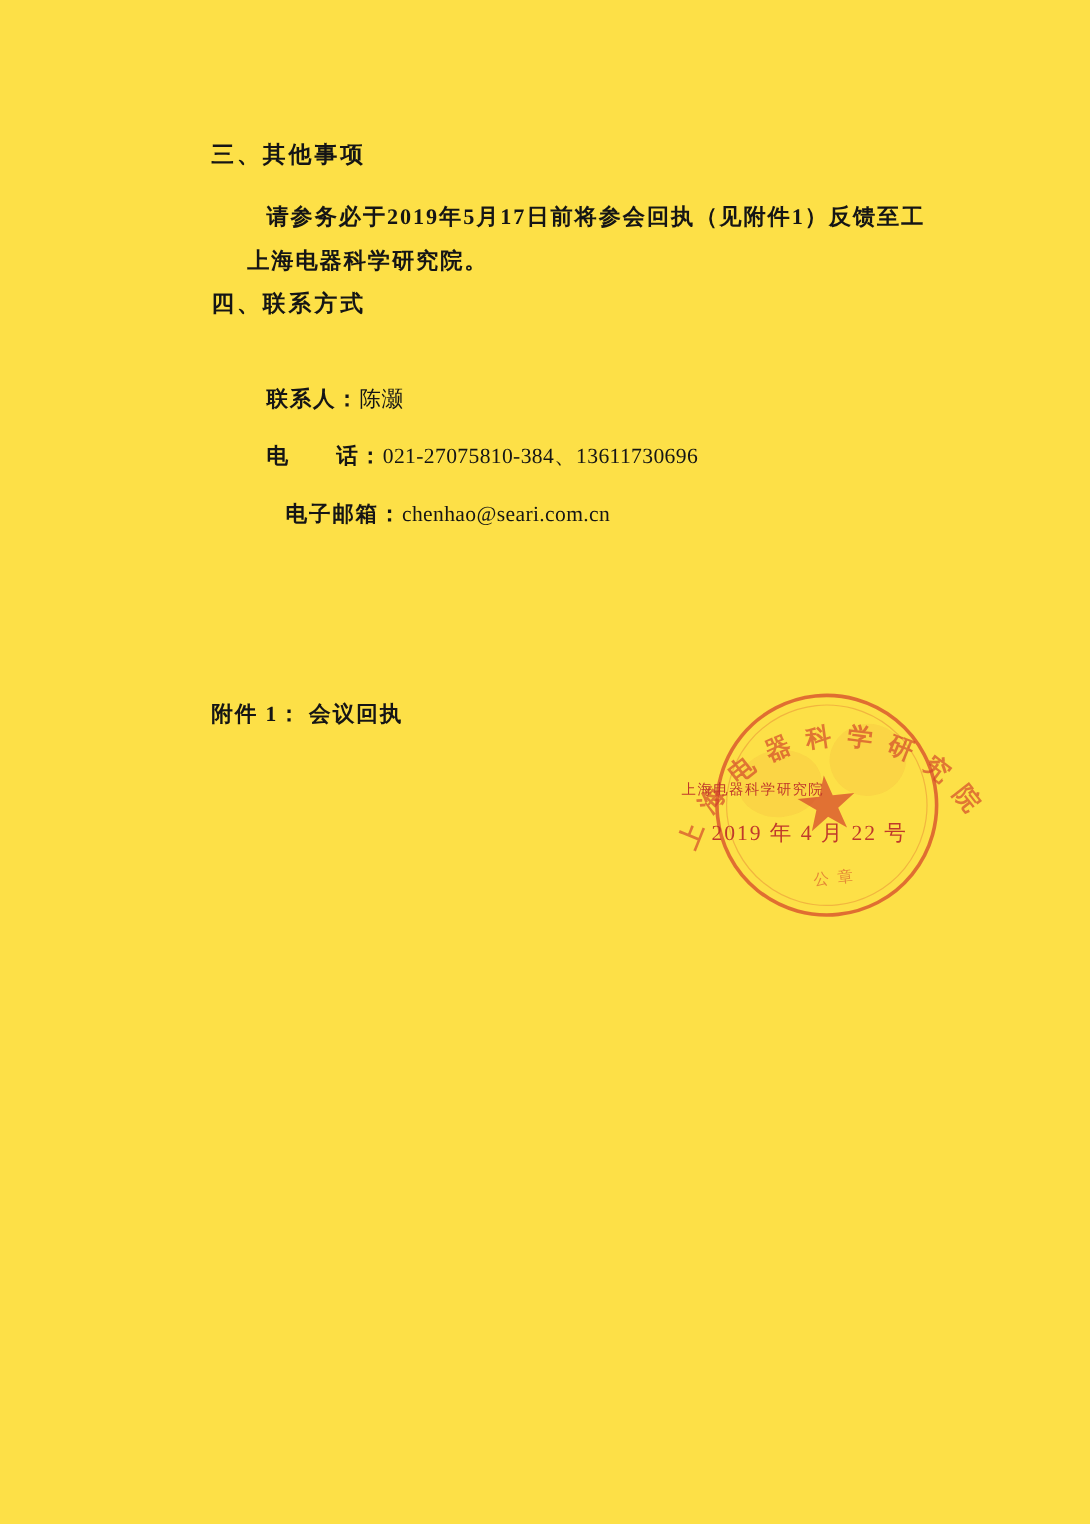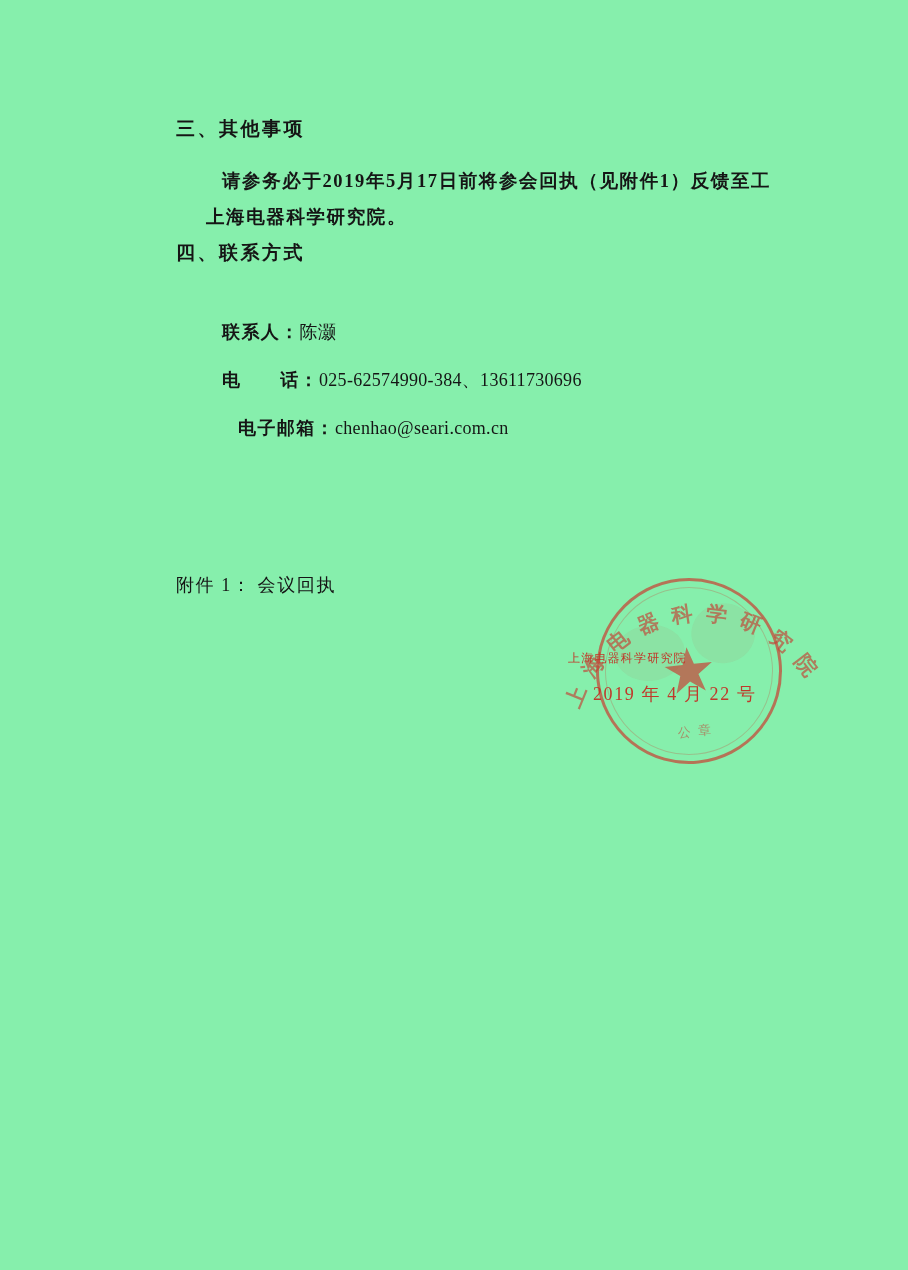--- a/index.html
+++ b/index.html
@@ -11,21 +11,21 @@
     width: 908px;
     height: 1270px;
     position: relative;
     font-family: "Liberation Serif", serif;
     color: #1a1a1a;
     overflow: hidden;
   }
   .page {
     position: absolute;
     inset: 0;
-    background: #86efac;
+    background: #fde047;
   }
   .doc-body {
     position: absolute;
     left: 0;
     top: 0;
     width: 908px;
   }
   
   .section-heading {
     position: absolute;
@@ -62,24 +62,25 @@
     letter-spacing: 1.4px;
   }
   .contact-value {
     font-weight: 400;
     letter-spacing: 0.3px;
   }
   .attachment-line {
     position: absolute;
     font-family: "Liberation Serif", serif;
     font-size: 18px;
-    font-weight: 400;
+    font-weight: 700;
     letter-spacing: 1.6px;
     color: #151515;
     white-space: nowrap;
+    margin-top: 10px;
   }
   
   .signature {
     position: absolute;
     font-family: "Liberation Serif", serif;
     font-size: 12px;
     letter-spacing: 1.2px;
     color: #c0392b;
     white-space: nowrap;
   }
@@ -170,21 +171,21 @@
 
     <div class="section-heading" style="left:176px; top:240px;">
       <span>四、</span><span>联系方式</span>
     </div>
 
     <div class="contact-line" style="left:222px; top:288px;">
       <span class="contact-label">联系人：</span><span class="contact-value">陈灏</span>
     </div>
 
     <div class="contact-line" style="left:222px; top:336px;">
-      <span class="contact-label">电　　话：</span><span class="contact-value">025-62574990-384、13611730696</span>
+      <span class="contact-label">电　　话：</span><span class="contact-value">021-27075810-384、13611730696</span>
     </div>
 
     <div class="contact-line" style="left:238px; top:384px;">
       <span class="contact-label">电子邮箱：</span><span class="contact-value">chenhao@seari.com.cn</span>
     </div>
 
     <div class="attachment-line" style="left:176px; top:573px;">附件 1： 会议回执</div>
 
     <div class="seal" style="left:596px; top:578px;">
       <div class="seal-inner"></div>

